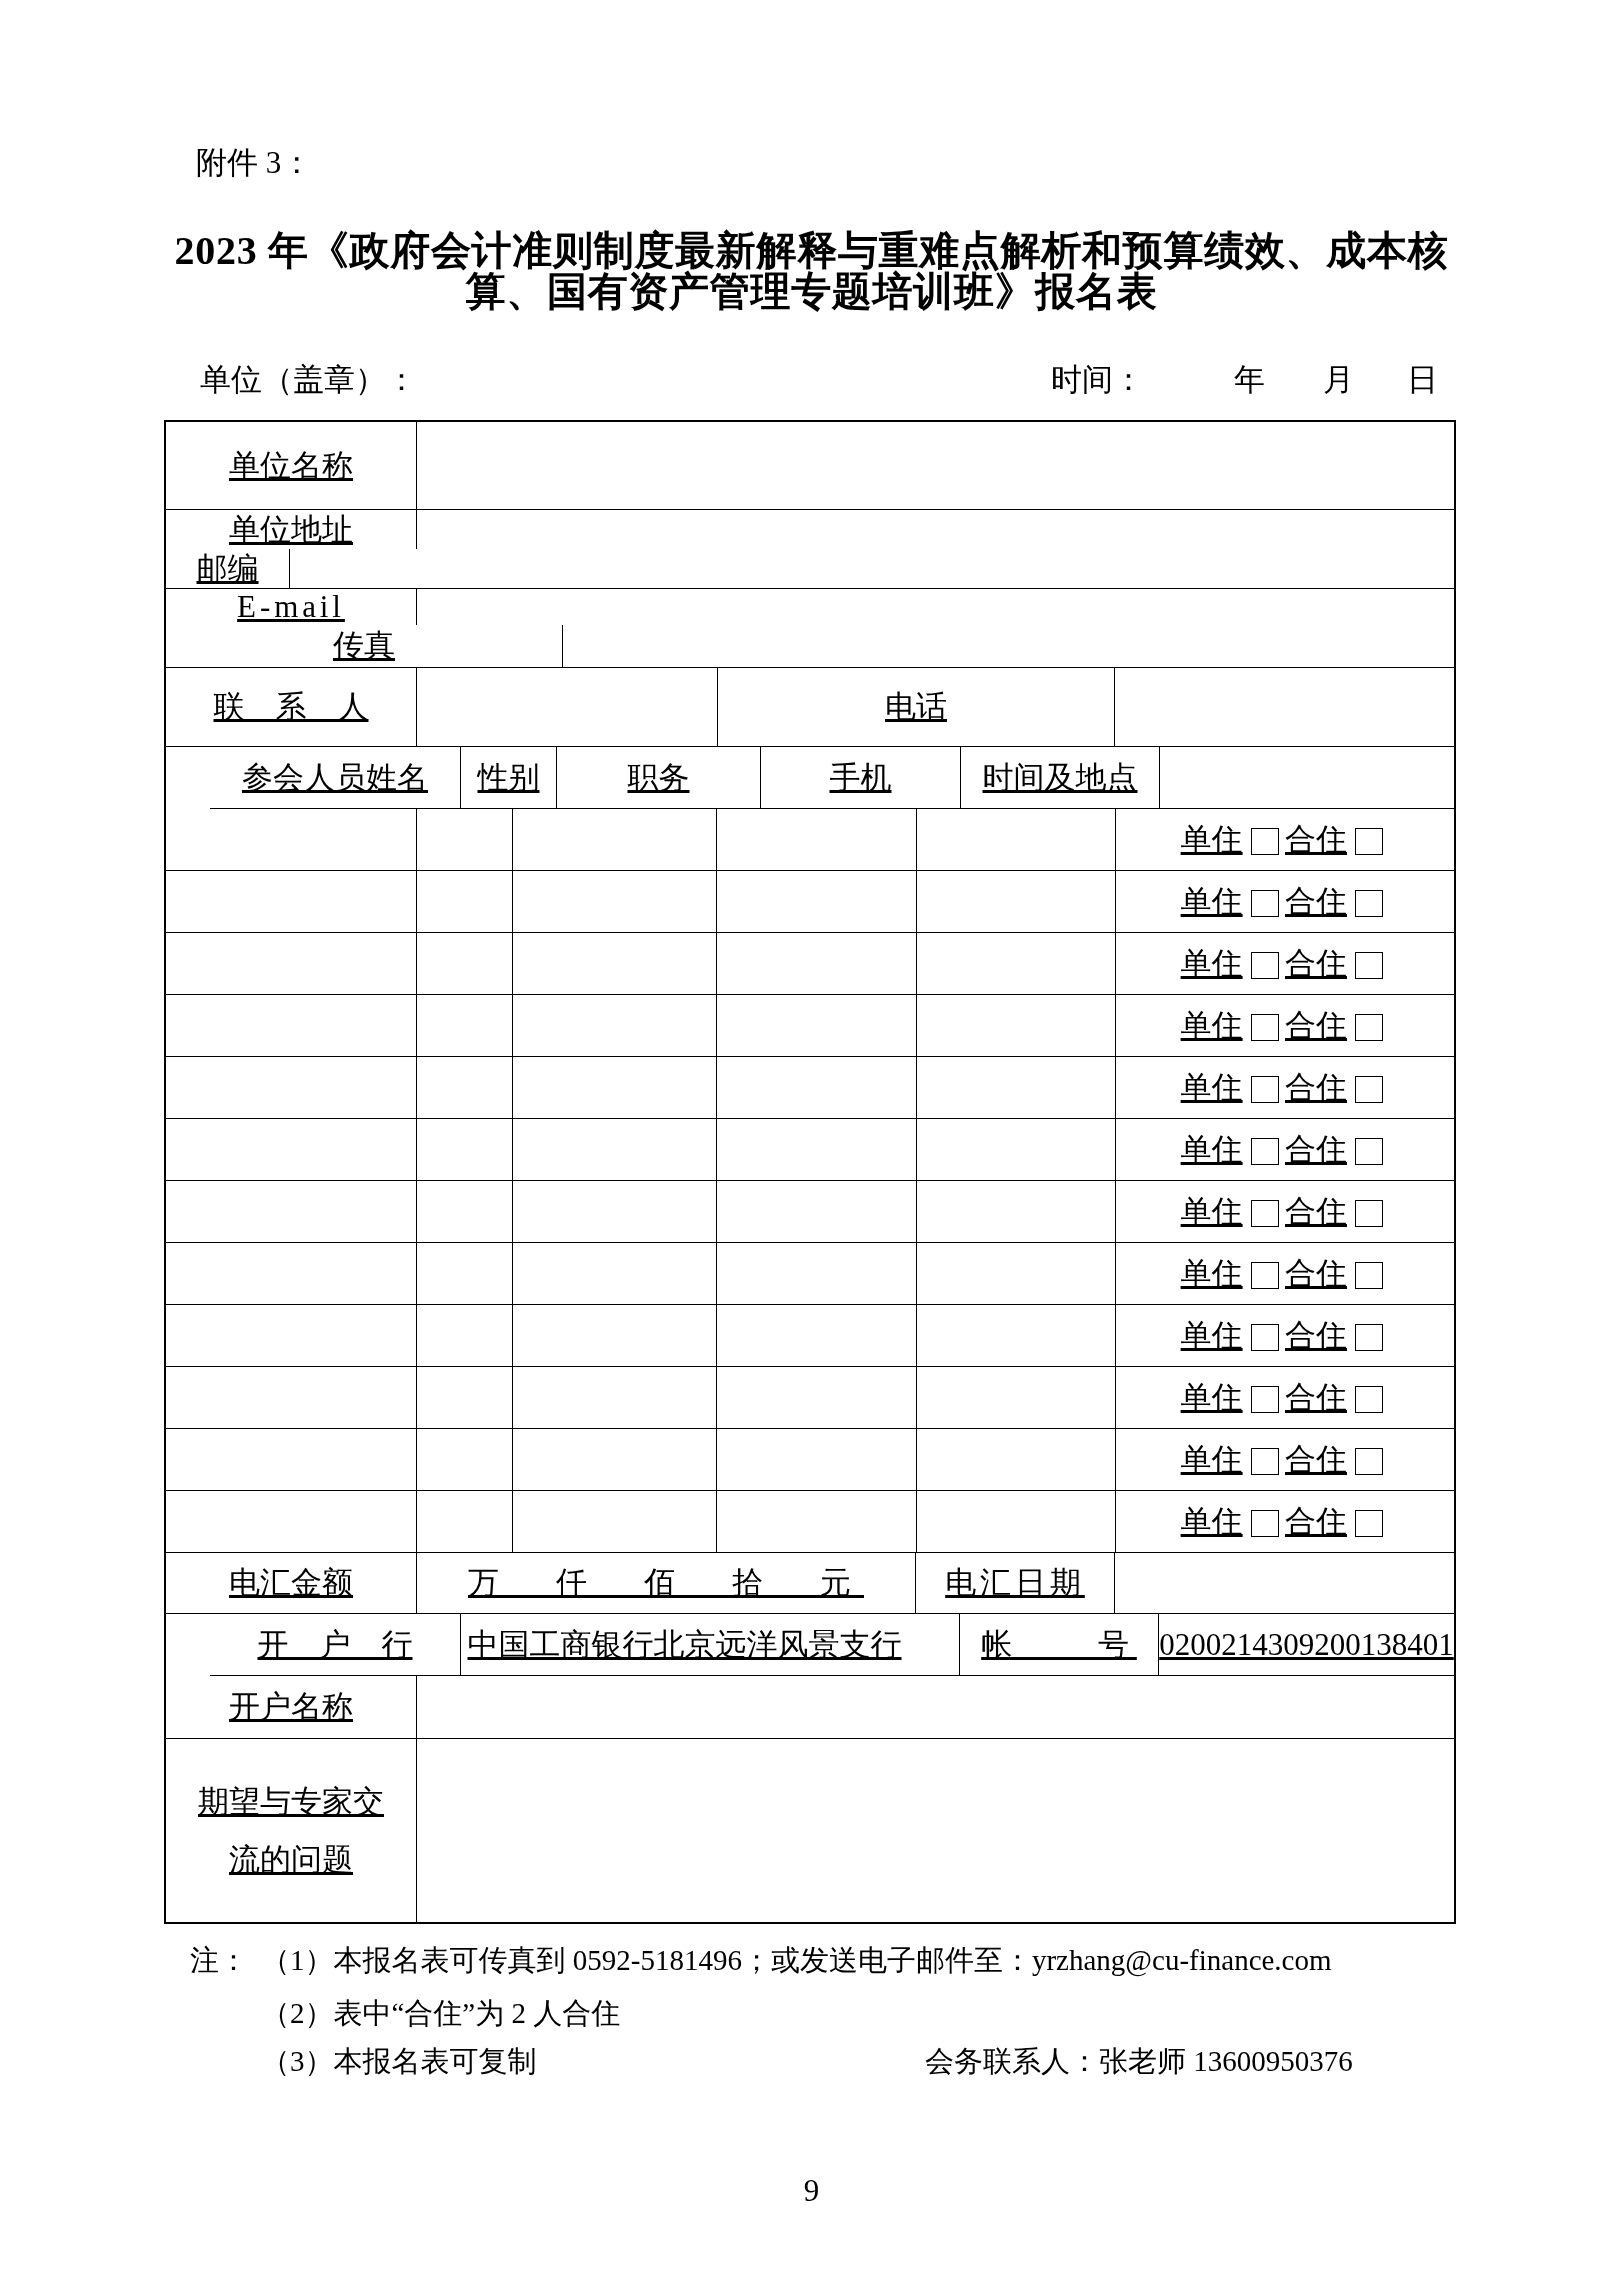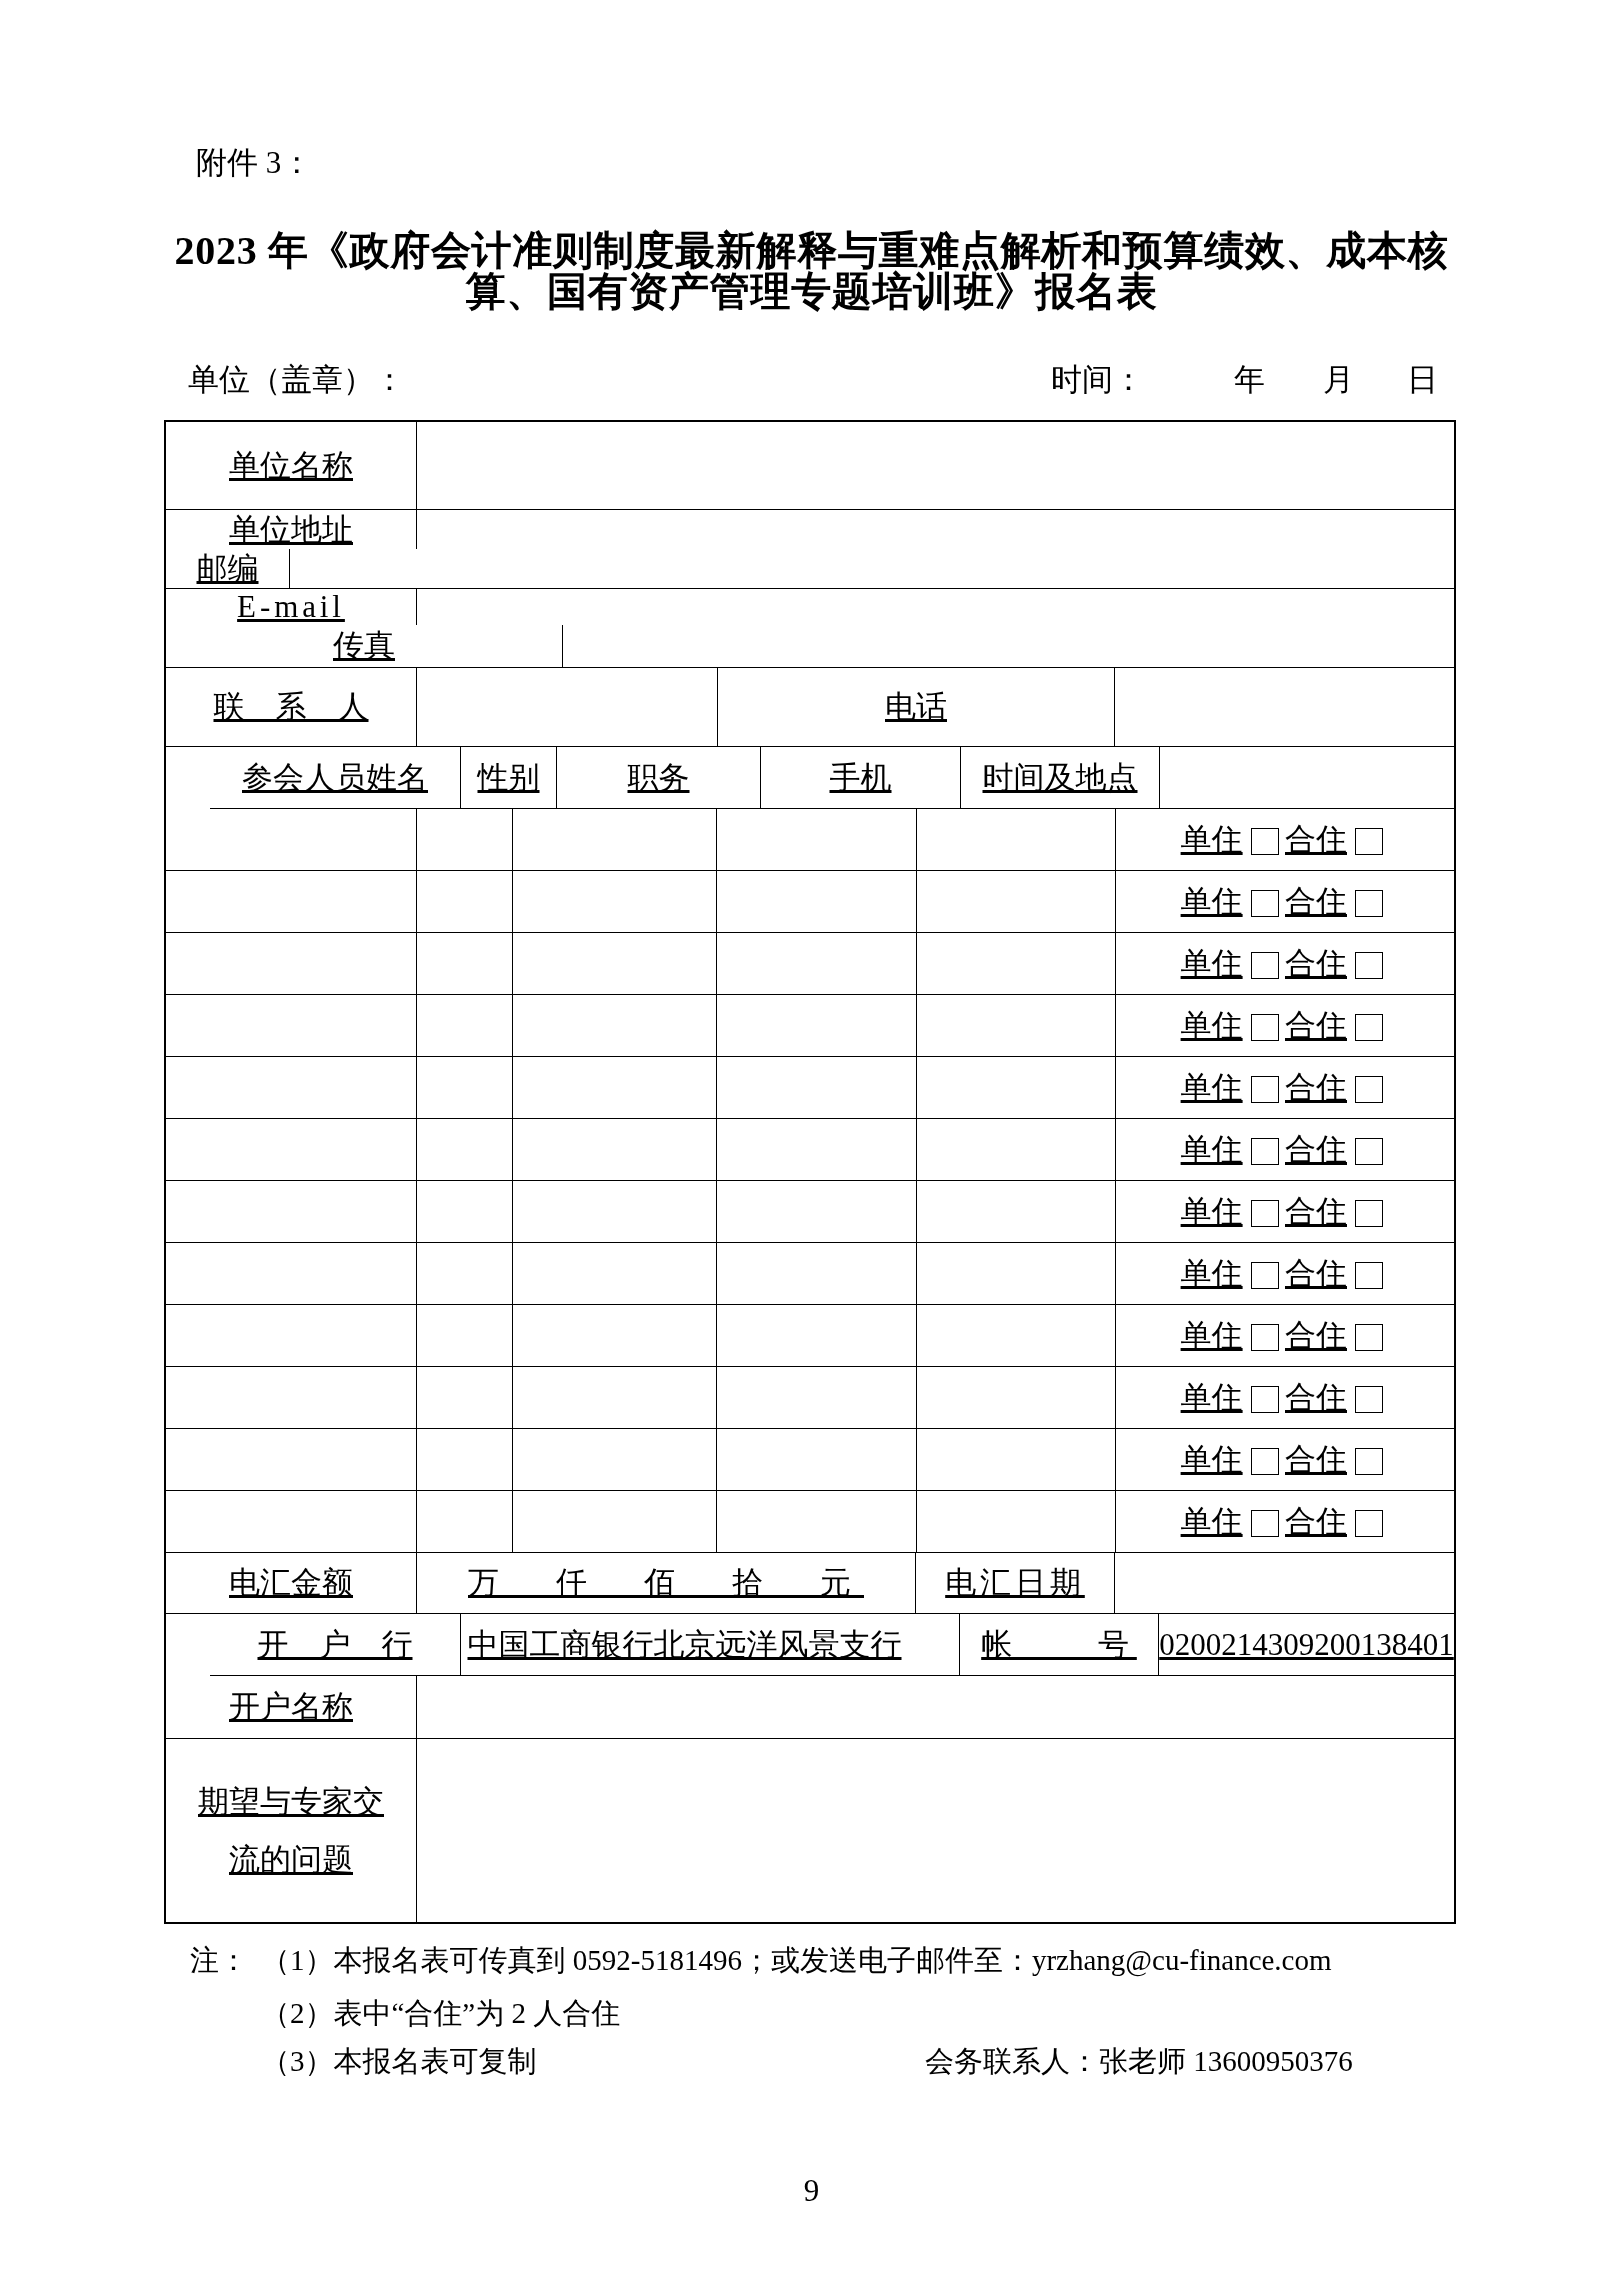--- a/index.html
+++ b/index.html
@@ -8,21 +8,21 @@
     font-family:"Liberation Serif","DejaVu Serif",serif;
     position:relative;overflow:hidden;
   }
   .abs{position:absolute;}
   
   .attach{left:196px;top:144px;font-size:31px;line-height:37px;}
   .title-line{left:0;width:1623px;text-align:center;font-size:40px;font-weight:700;line-height:43px;letter-spacing:0.7px;}
   .title1{top:217px;margin-top:12px;}
   .title2{top:270px;}
   .topline{top:361px;font-size:31px;line-height:38px;}
-  .seal{left:188px;text-align:right;}
+  .seal{left:200px;text-align:right;}
   .time{left:1051px;}
   .year{left:1234px;}
   .month{left:1323px;}
   .day{left:1407px;}
   
   .regtable{
     position:absolute;left:164px;top:420px;width:1292px;
     border:2px solid #000;box-sizing:border-box;background:#fff;text-decoration:underline;
   }
   .trow{display:flex;border-bottom:1.3px solid #000;box-sizing:border-box;}

